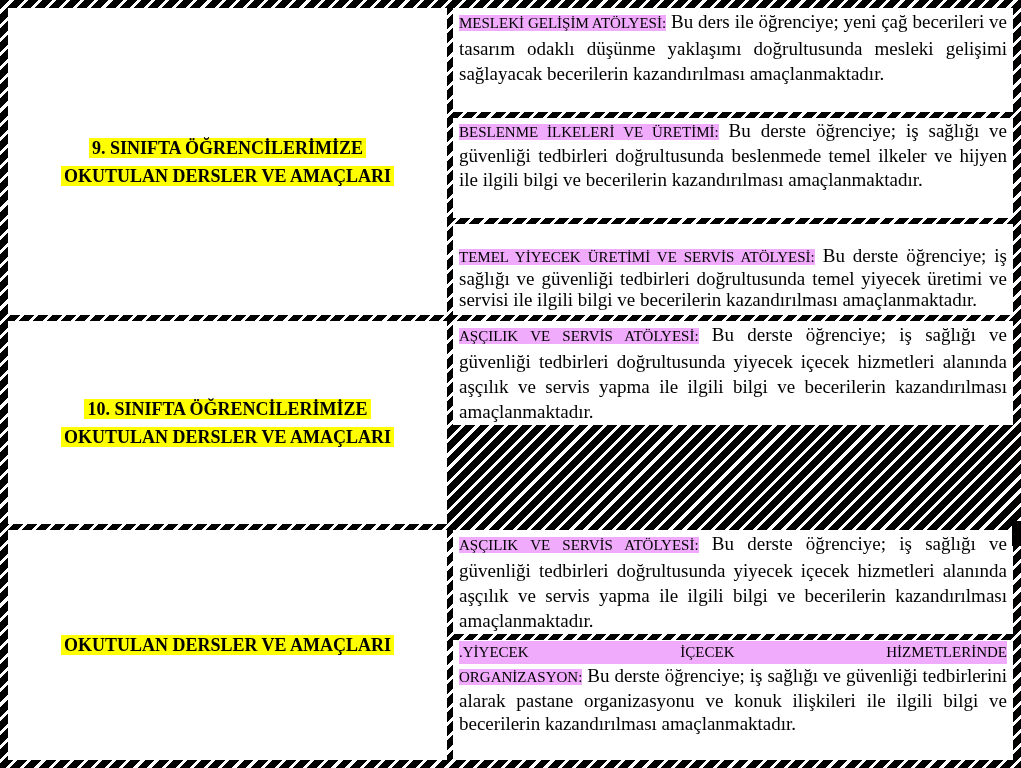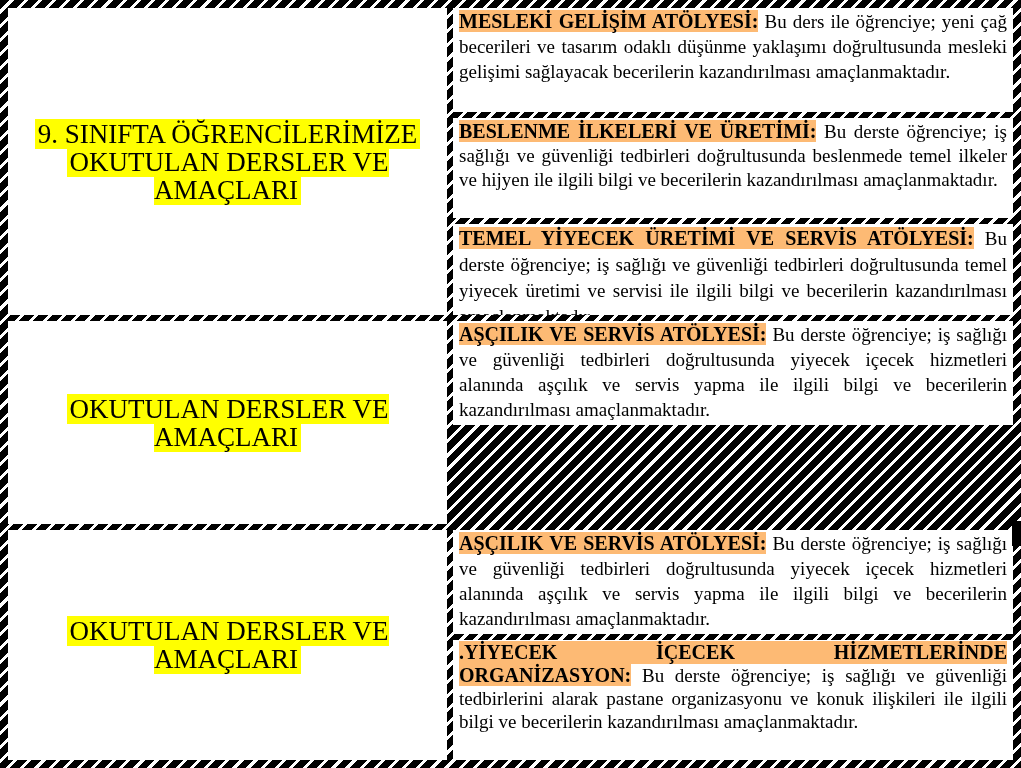--- a/index.html
+++ b/index.html
@@ -24,43 +24,43 @@
   .g3 { height: 230px; }
   .cell { background: #ffffff; box-sizing: border-box; overflow: hidden; }
   .header-cell {
     width: 439px;
     flex: none;
     display: flex;
     align-items: center;
     justify-content: center;
     text-align: center;
   }
-  .header-text { font-weight: normal; font-size: 27px; line-height: 28px; }
+  .header-text { font-weight: bold; font-size: 18px; line-height: 28px; }
   .hline { display: block; }
   .hline > span { background: #ffff00; padding: 0 3px; }
   .courses { flex: 1; display: flex; flex-direction: column; gap: 6px; }
   .course-cell { padding: 1px 6px 0 6px; }
   .h104 { height: 104px; }
   .h100 { height: 100px; }
   .h91  { height: 91px; }
   .h93  { height: 93px; }
   .h120 { height: 120px; }
   .para {
     margin: 0;
     font-size: 19px;
     text-align: justify;
   }
   .lh25 .para { line-height: 25px; }
   .lh24 .para { line-height: 24px; }
   .lh23 .para { line-height: 23px; }
-  .lh22 .para { line-height: 26px; }
+  .lh22 .para { line-height: 21px; margin-top: 20px; }
   .title {
-    font-weight: bold;
-    font-size: 20px;
-    background: #fdba74;
+    font-weight: normal;
+    font-size: 15px;
+    background: #f0abfc;
   }
   .block-title {
     display: block;
     text-align: justify;
     text-align-last: justify;
   }
   .notch {
     position: absolute;
     right: 0;
     top: 521px;
@@ -90,20 +90,21 @@
       </div>
       <div class="cell course-cell h91 lh22">
         <p class="para"><span class="title">TEMEL YİYECEK ÜRETİMİ VE SERVİS ATÖLYESİ:</span> <span>Bu derste öğrenciye; iş sağlığı ve güvenliği tedbirleri doğrultusunda temel yiyecek üretimi ve servisi ile ilgili bilgi ve becerilerin kazandırılması amaçlanmaktadır.</span></p>
       </div>
     </div>
   </div>
 
   <div class="group g2">
     <div class="cell header-cell">
       <div class="header-text">
+        <span class="hline"><span>10. SINIFTA ÖĞRENCİLERİMİZE</span></span>
         <span class="hline"><span>OKUTULAN DERSLER VE AMAÇLARI</span></span>
       </div>
     </div>
     <div class="courses">
       <div class="cell course-cell h104 lh25">
         <p class="para"><span class="title">AŞÇILIK VE SERVİS ATÖLYESİ:</span> <span>Bu derste öğrenciye; iş sağlığı ve güvenliği tedbirleri doğrultusunda yiyecek içecek hizmetleri alanında aşçılık ve servis yapma ile ilgili bilgi ve becerilerin kazandırılması amaçlanmaktadır.</span></p>
       </div>
     </div>
   </div>
 

